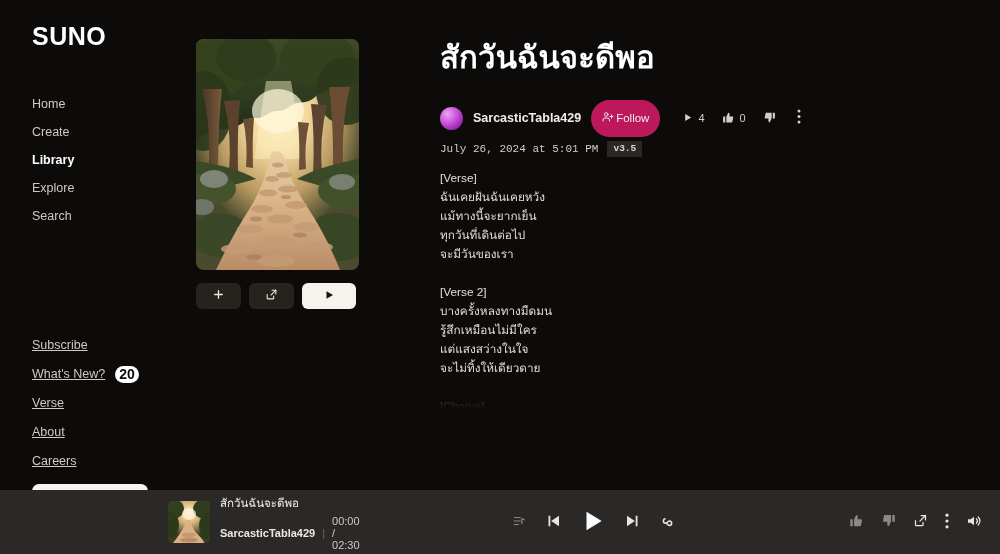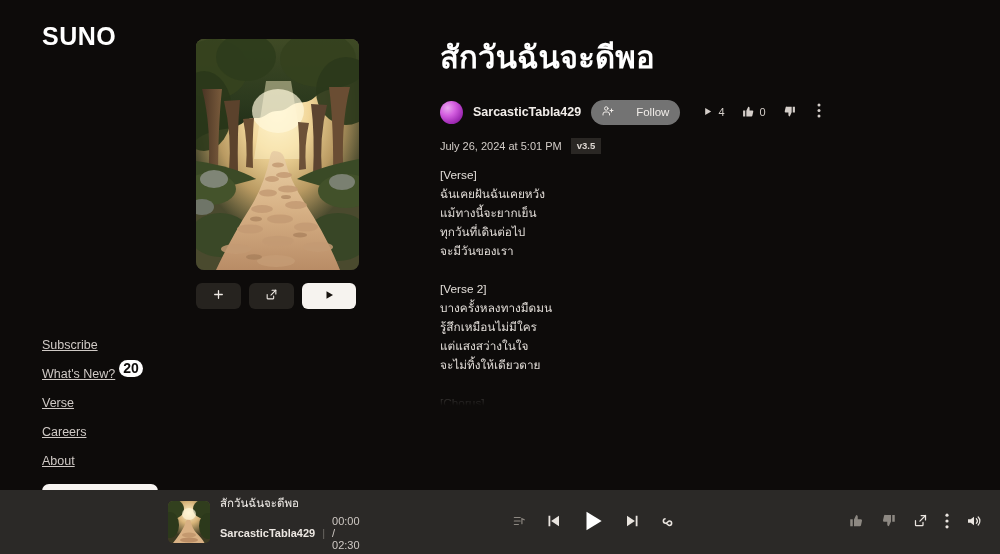--- a/index.html
+++ b/index.html
@@ -16,21 +16,21 @@
   #app {
     position: relative;
     width: 1000px;
     height: 554px;
     background: #0d0b0a;
   }
 
   
   #sidebar {
     position: absolute;
-    left: 17px; top: 0;
+    left: 7px; top: 0;
     width: 163px;
     height: 554px;
     background: #0d0b0a;
     padding: 22px 0 0 25px;
   }
 
   #brand {
     font-size: 25px;
     font-weight: 700;
     letter-spacing: 0.5px;
@@ -54,21 +54,22 @@
   #nav-secondary {
     position: absolute;
     left: 25px;
     top: 331px;
     width: 138px;
   }
   #nav-secondary .nav-item { line-height: 29px; text-decoration: underline; }
 
   .whats-new-row {
     display: flex;
-    gap: 4px;
+    align-items: center;
+    gap: 10px;
     line-height: 29px;
   }
   .badge-count {
     display: inline-flex;
     align-items: center;
     justify-content: center;
     min-width: 17px;
     height: 17px;
     border-radius: 999px;
     background: #ffffff;
@@ -184,54 +185,55 @@
   }
 
   #author-name {
     font-size: 12.5px;
     font-weight: 600;
     color: #f2eeea;
     cursor: pointer;
   }
 
   #follow-btn {
-    height: 25px;
+    height: 37px;
     padding: 0 11px;
     border-radius: 999px;
-    background: #737373;
+    background: #be185d;
     border: none;
     color: #f0ece8;
     font-size: 11.5px;
     font-family: "Liberation Sans", sans-serif;
     display: flex;
     align-items: center;
-    gap: 22px;
+    gap: 2px;
     cursor: pointer;
   }
 
   .stat {
     display: flex;
     align-items: center;
     gap: 5px;
     color: #d4cec9;
     font-size: 11px;
     cursor: pointer;
   }
   #stats { display: flex; align-items: center; gap: 17px; margin-left: 12px; }
 
   #kebab-btn {
     background: none; border: none; cursor: pointer;
     color: #d4cec9; padding: 0 4px; display: flex; align-items: center;
   }
 
   #date-row {
-    margin-top: 13px;
+    margin-top: 4px;
     display: flex;
     align-items: center;
     gap: 9px;
+    font-family: Liberation Mono, monospace;
   }
   #date-text { font-size: 11px; color: #d3cdc8; }
   #version-badge {
     font-size: 9.5px;
     font-weight: 600;
     color: #ddd7d2;
     background: #2a2724;
     border-radius: 0;
     padding: 2.5px 6px;
   }
@@ -329,30 +331,37 @@
 </style>
 </head>
 <body>
 
 <div id="app">
 
   <nav id="sidebar">
 
     <div id="brand">SUNO</div>
 
+    <div id="nav-primary">
+      <a class="nav-item">Home</a>
+      <a class="nav-item">Create</a>
+      <a class="nav-item active">Library</a>
+      <a class="nav-item">Explore</a>
+      <a class="nav-item">Search</a>
+    </div>
 
     <div id="nav-secondary">
       <a class="nav-item">Subscribe</a>
       <div class="whats-new-row">
         <span class="nav-item">What's New?</span>
         <span class="badge-count">20</span>
       </div>
       <a class="nav-item">Verse</a>
+      <a class="nav-item">About</a>
       <a class="nav-item">Careers</a>
-      <a class="nav-item">About</a>
     </div>
 
     <button id="signin-btn">
       <span>
         <svg width="13" height="13" viewBox="0 0 24 24" fill="none" stroke="#16130f" stroke-width="2.2" stroke-linecap="round" stroke-linejoin="round">
           <path d="M10 17l5-5-5-5"></path>
             <path d="M15 12H3"></path>
           <path d="M15 3h4a2 2 0 0 1 2 2v14a2 2 0 0 1-2 2h-4"></path>
         </svg>
       </span>

